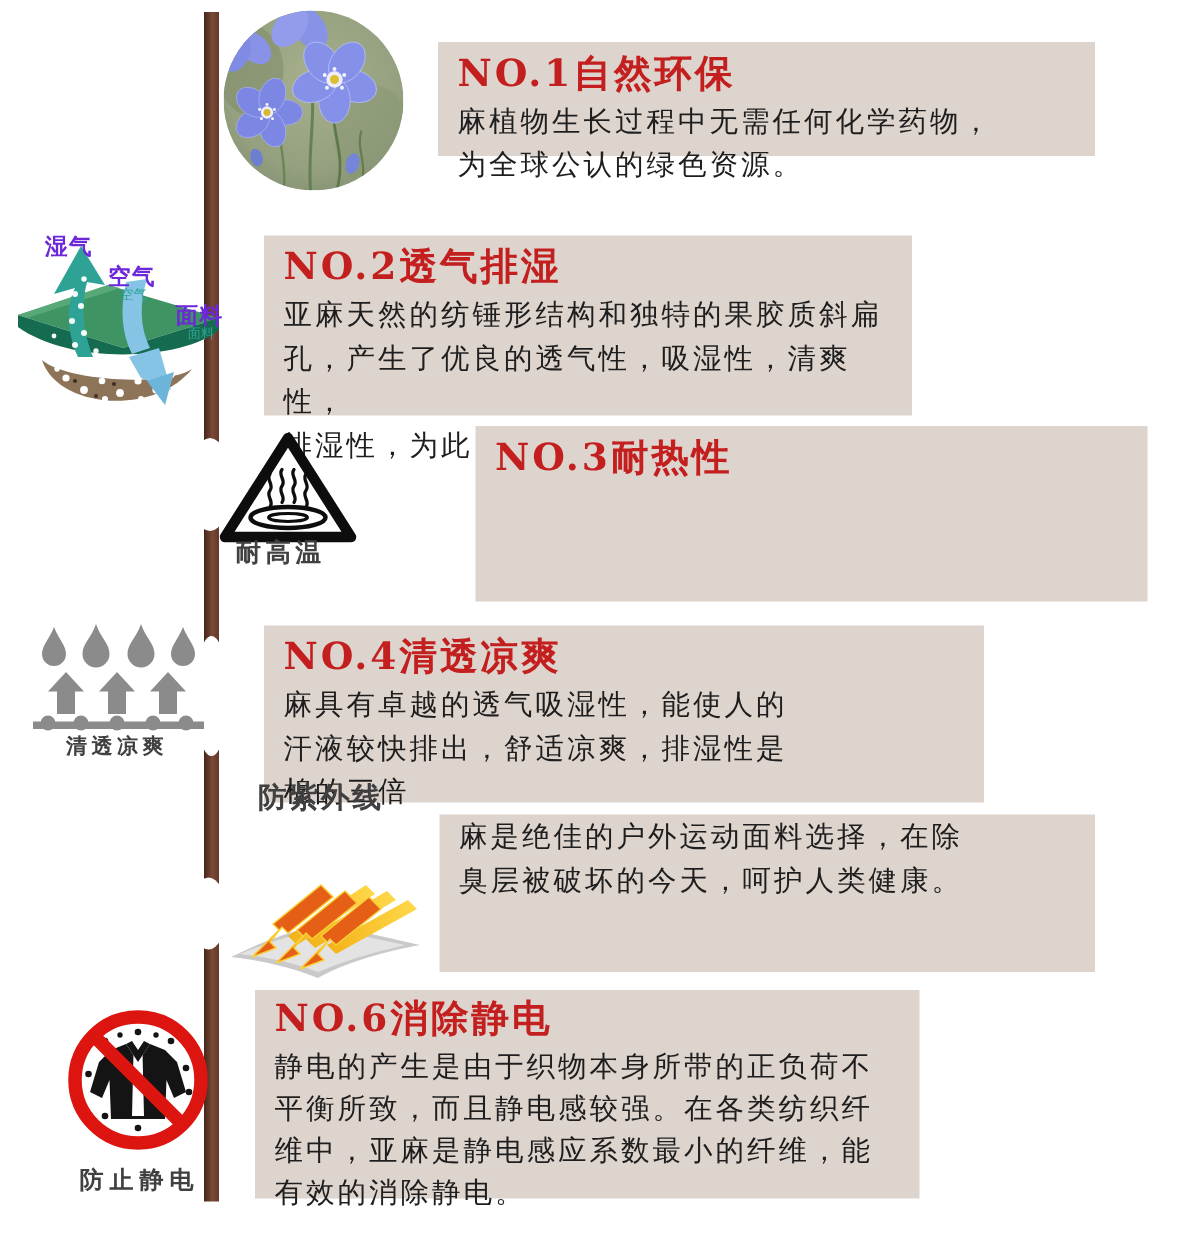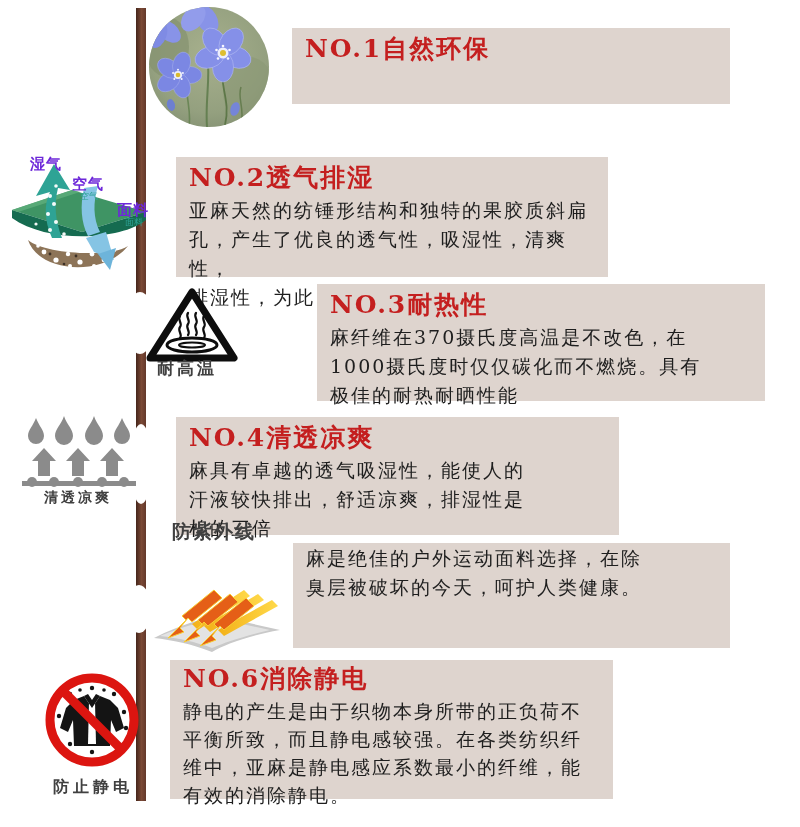--- a/index.html
+++ b/index.html
@@ -91,20 +91,22 @@
             <circle cx="4.5" cy="5" r="1.2"></circle>
           <circle cx="-4.5" cy="5" r="1.2"></circle>
             <circle cx="-6" cy="-2.5" r="1.2"></circle>
         </g>
       </g>
     </svg>
   </div>
 
   <div class="box" style="left:292px;top:28px;width:438px;height:76px;">
     <div class="title">NO.1自然环保</div>
+    <div class="body">麻植物生长过程中无需任何化学药物，
+为全球公认的绿色资源。</div>
   </div>
 
   <svg style="position:absolute;left:10px;top:146px;" width="138" height="142" viewBox="0 0 138 142">
 
     <path d="M18,94 C28,126 92,132 118,100 C100,112 34,108 18,94 Z" fill="#8d7458"></path>
     <g fill="#ffffff">
       <circle cx="34" cy="106" r="2.4"></circle>
         <circle cx="46" cy="114" r="2.6"></circle>
         <circle cx="58" cy="108" r="2.2"></circle>
       <circle cx="70" cy="116" r="2.6"></circle>
@@ -167,23 +169,20 @@
       <path d="M50,27 c-3,4 3,7 0,11 c-3,4 3,7 0,11"></path>
       <path d="M58,30 c-3,4 3,7 0,11 c-3,4 3,7 0,11"></path>
     </g>
     <ellipse cx="46" cy="59" rx="25" ry="7" fill="#ffffff" stroke="#0d0d0d" stroke-width="3"></ellipse>
     <ellipse cx="46" cy="59" rx="13" ry="2.6" fill="none" stroke="#0d0d0d" stroke-width="2"></ellipse>
   </svg>
   <div class="caption" style="left:157px;top:357px;font-size:17px;letter-spacing:3px;">耐高温</div>
 
   <div class="box" style="left:282px;top:284px;width:448px;height:117px;margin-left:35px;">
     <div class="title">NO.3耐热性</div>
-    <div class="body">麻纤维在370摄氏度高温是不改色，在
-1000摄氏度时仅仅碳化而不燃烧。具有
-极佳的耐热耐晒性能</div>
   </div>
 
   <div class="notch" style="left:130px;top:424px;width:22px;height:80px;"></div>
   <svg style="position:absolute;left:22px;top:416px;" width="114" height="74" viewBox="0 0 114 74">
     <g fill="#8b8b8b">
       <path d="M14,2 C11,10 6,14 6,20 a8,8 0 0,0 16,0 C22,14 17,10 14,2 Z"></path>
       <path d="M42,0 C39,9 33,13 33,20 a9,9 0 0,0 18,0 C51,13 45,9 42,0 Z"></path>
       <path d="M72,0 C69,9 63,13 63,20 a9,9 0 0,0 18,0 C81,13 75,9 72,0 Z"></path>
       <path d="M100,2 C97,10 92,14 92,20 a8,8 0 0,0 16,0 C108,14 103,10 100,2 Z"></path>
 
@@ -194,21 +193,21 @@
       <circle cx="10" cy="66" r="5"></circle>
         <circle cx="32" cy="66" r="5"></circle>
         <circle cx="56" cy="66" r="5"></circle>
       <circle cx="80" cy="66" r="5"></circle>
         <circle cx="102" cy="66" r="5"></circle>
       <rect x="0" y="65" width="114" height="5"></rect>
     </g>
   </svg>
   <div class="caption" style="left:44px;top:489px;font-size:14px;letter-spacing:3px;">清透凉爽</div>
 
-  <div class="box" style="left:176px;top:417px;width:443px;height:118px;">
+  <div class="box" style="left:176px;top:417px;width:480px;height:118px;">
     <div class="title">NO.4清透凉爽</div>
     <div class="body">麻具有卓越的透气吸湿性，能使人的
 汗液较快排出，舒适凉爽，排湿性是
 棉的三倍</div>
   </div>
 
   <div class="caption" style="left:172px;top:519px;font-size:19px;letter-spacing:2px;">防紫外线</div>
   <div class="notch" style="left:127px;top:585px;width:24px;height:48px;"></div>
   <svg style="position:absolute;left:152px;top:576px;" width="130" height="78" viewBox="0 0 130 78">
     <defs>

